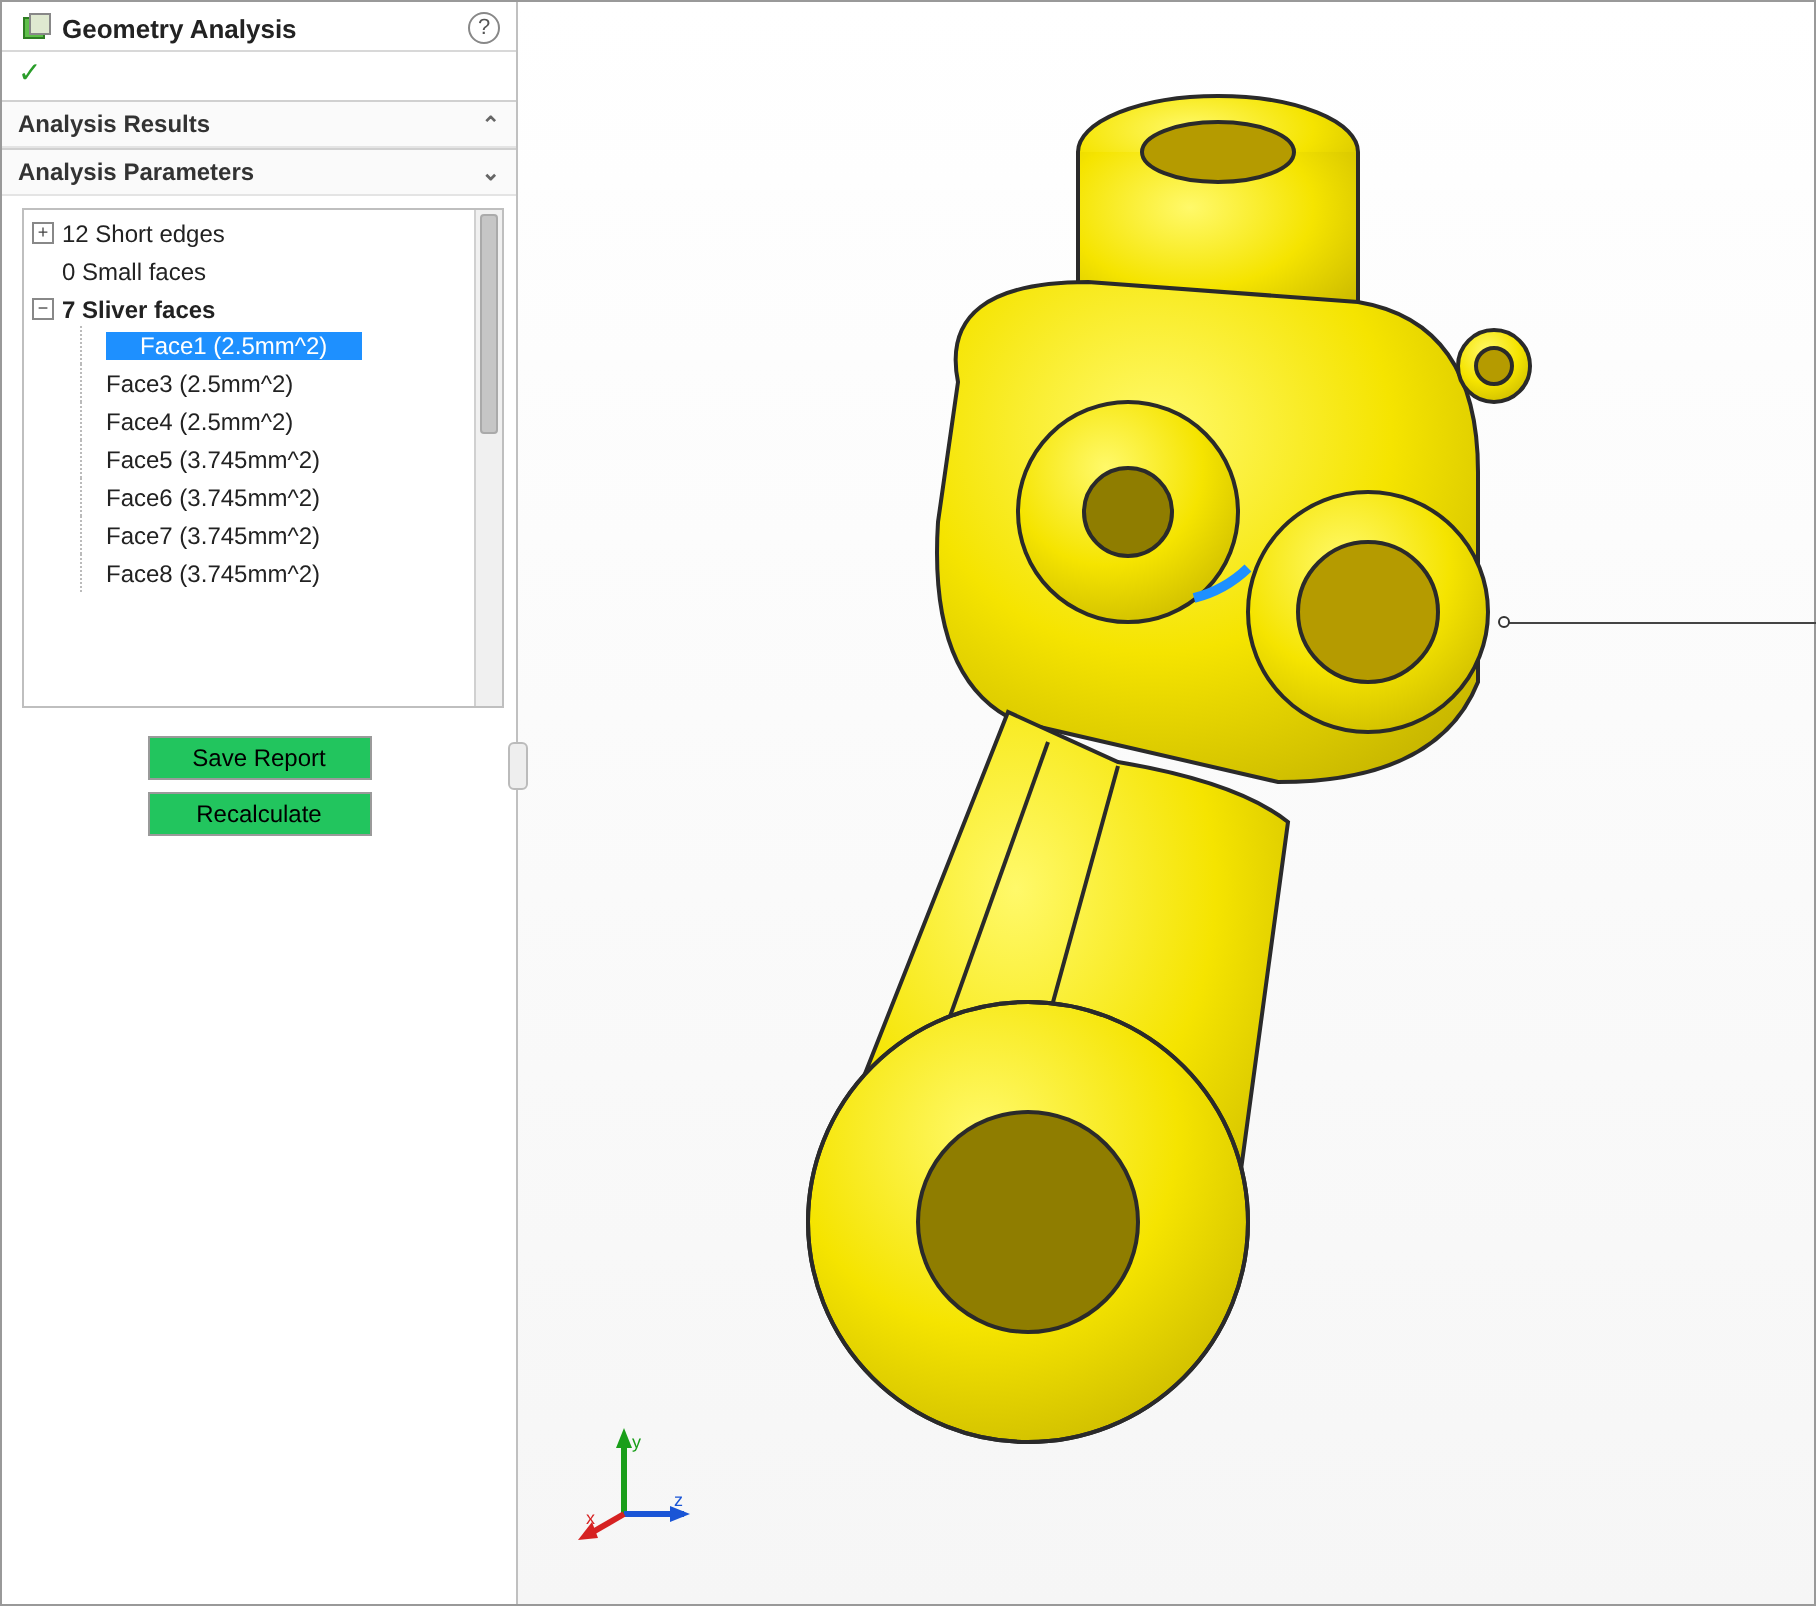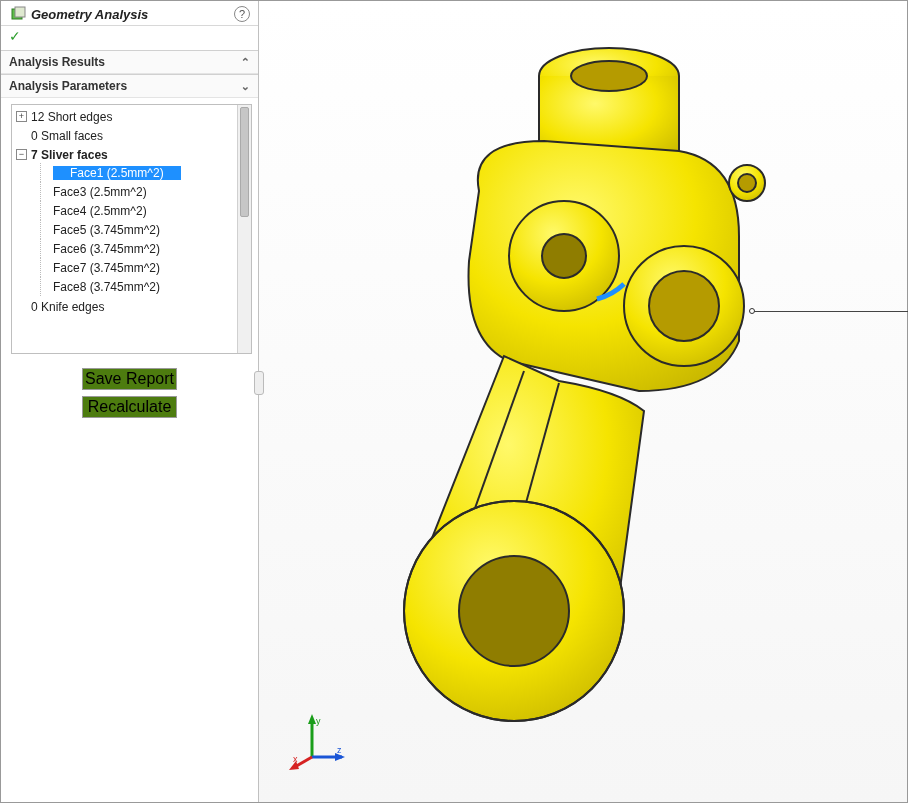--- a/index.html
+++ b/index.html
@@ -1,40 +1,40 @@
 <!DOCTYPE html>
 <html><head>
 <meta charset="utf-8">
 <style>
 * { box-sizing: border-box; margin: 0; padding: 0; font-family: "Segoe UI", Arial, sans-serif; }
 html, body { width: 908px; height: 803px; overflow: hidden; background: #fff; }
 .app { display: flex; width: 100%; height: 100%; border: 1px solid #999; }
 .panel { width: 258px; border-right: 1px solid #c0c0c0; background: #fff; display: flex; flex-direction: column; }
 .panel-header { display: flex; align-items: center; padding: 4px 8px 2px 8px; border-bottom: 1px solid #d8d8d8; }
-.panel-header .title { font-weight: 600; font-size: 13px; color: #222; flex: 1; margin-left: 4px; font-style: italic; }
+.panel-header .title { font-weight: 600; font-size: 13px; color: #222; flex: 1; margin-left: 4px; }
 .panel-header .icon-slot { width: 18px; height: 18px; display: flex; align-items: center; justify-content: center; }
 .panel-header .help { width: 16px; height: 16px; border: 1px solid #888; border-radius: 50%; font-size: 11px; display:flex; align-items:center; justify-content:center; color:#555; cursor:pointer; }
 .check-row { padding: 2px 8px 6px 8px; color: #2a9d2a; font-size: 14px; }
 .section-header { display:flex; align-items:center; justify-content:space-between; padding: 4px 8px; border-top: 1px solid #d0d0d0; border-bottom: 1px solid #e4e4e4; font-size: 12px; font-weight: 600; color:#333; cursor:pointer; background:#fafafa; }
 .chevron { font-size: 11px; color:#666; }
 .tree-wrap { position:relative; padding: 6px 6px 6px 10px; }
 .tree-box { border: 1px solid #bfbfbf; background:#fff; height: 250px; overflow:hidden; position:relative; }
 .tree-scroll { position:absolute; right:0; top:0; bottom:0; width:14px; background:#f0f0f0; border-left:1px solid #d0d0d0; }
 .tree-scroll .thumb { position:absolute; left:2px; right:2px; top:2px; height:110px; background:#c6c6c6; border:1px solid #aaa; border-radius:2px; }
 .tree { list-style:none; font-size:12px; color:#222; padding:2px 14px 2px 4px; }
 .tree li { padding: 1px 0 1px 0; white-space:nowrap; }
 .tree .row { display:flex; align-items:center; gap:4px; height:17px; }
 .tree .expander { width:11px; height:11px; border:1px solid #888; font-size:9px; line-height:9px; text-align:center; color:#444; cursor:pointer; background:#fff; }
 .tree .noexp { width:11px; height:11px; }
 .tree .label { cursor:default; }
 .tree .children { list-style:none; margin-left: 30px; }
 .tree .children li { border-left: 1px dotted #bbb; padding-left: 12px; margin-left: -6px; }
 .tree .selected { background:#1e90ff; color:#fff; padding:0 17px; }
 .btn-col { display:flex; flex-direction:column; align-items:center; gap:6px; padding:8px; }
-.btn { width: 95px; height: 22px; font-size:16px; background:#4d7c0f; border:1px solid #9a9a9a; cursor:pointer; }
+.btn { width: 112px; height: 22px; font-size:12px; background:#22c55e; border:1px solid #9a9a9a; cursor:pointer; }
 .viewport { flex:1; position:relative; background: linear-gradient(#ffffff, #f6f6f6); }
 .splitter-handle { position:absolute; left:-5px; top: 370px; width:10px; height:24px; background:#eee; border:1px solid #bbb; border-radius:3px; cursor:ew-resize; }
 .triad { position:absolute; left:28px; bottom:30px; width:60px; height:60px; }
 .callout { position:absolute; left:490px; top:300px; height:20px; display:flex; align-items:center; }
 .callout .leader { width:250px; height:1px; background:#444; }
 .callout .dot { width:6px; height:6px; border-radius:50%; border:1px solid #333; background:#fff; margin-right:-3px; z-index:2; }
 .part-svg { position:absolute; left:40px; top:10px; width:600px; height:760px; }
 </style>
 </head>
 <body>
@@ -119,26 +119,20 @@
                     <span class="label">Face7 (3.745mm^2)</span>
                   </div>
                 </li>
               <li>
                   <div class="row">
                     <span class="label">Face8 (3.745mm^2)</span>
                   </div>
                 </li>
             </ul>
           </li>
-          <li>
-            <div class="row">
-              <span class="noexp"></span>
-              <span class="label">0 Knife edges</span>
-            </div>
-          </li>
 
         </ul>
         <div class="tree-scroll">
           <div class="thumb"></div>
         </div>
       </div>
     </div>
 
     <div class="btn-col">
       <button class="btn">Save Report</button>

